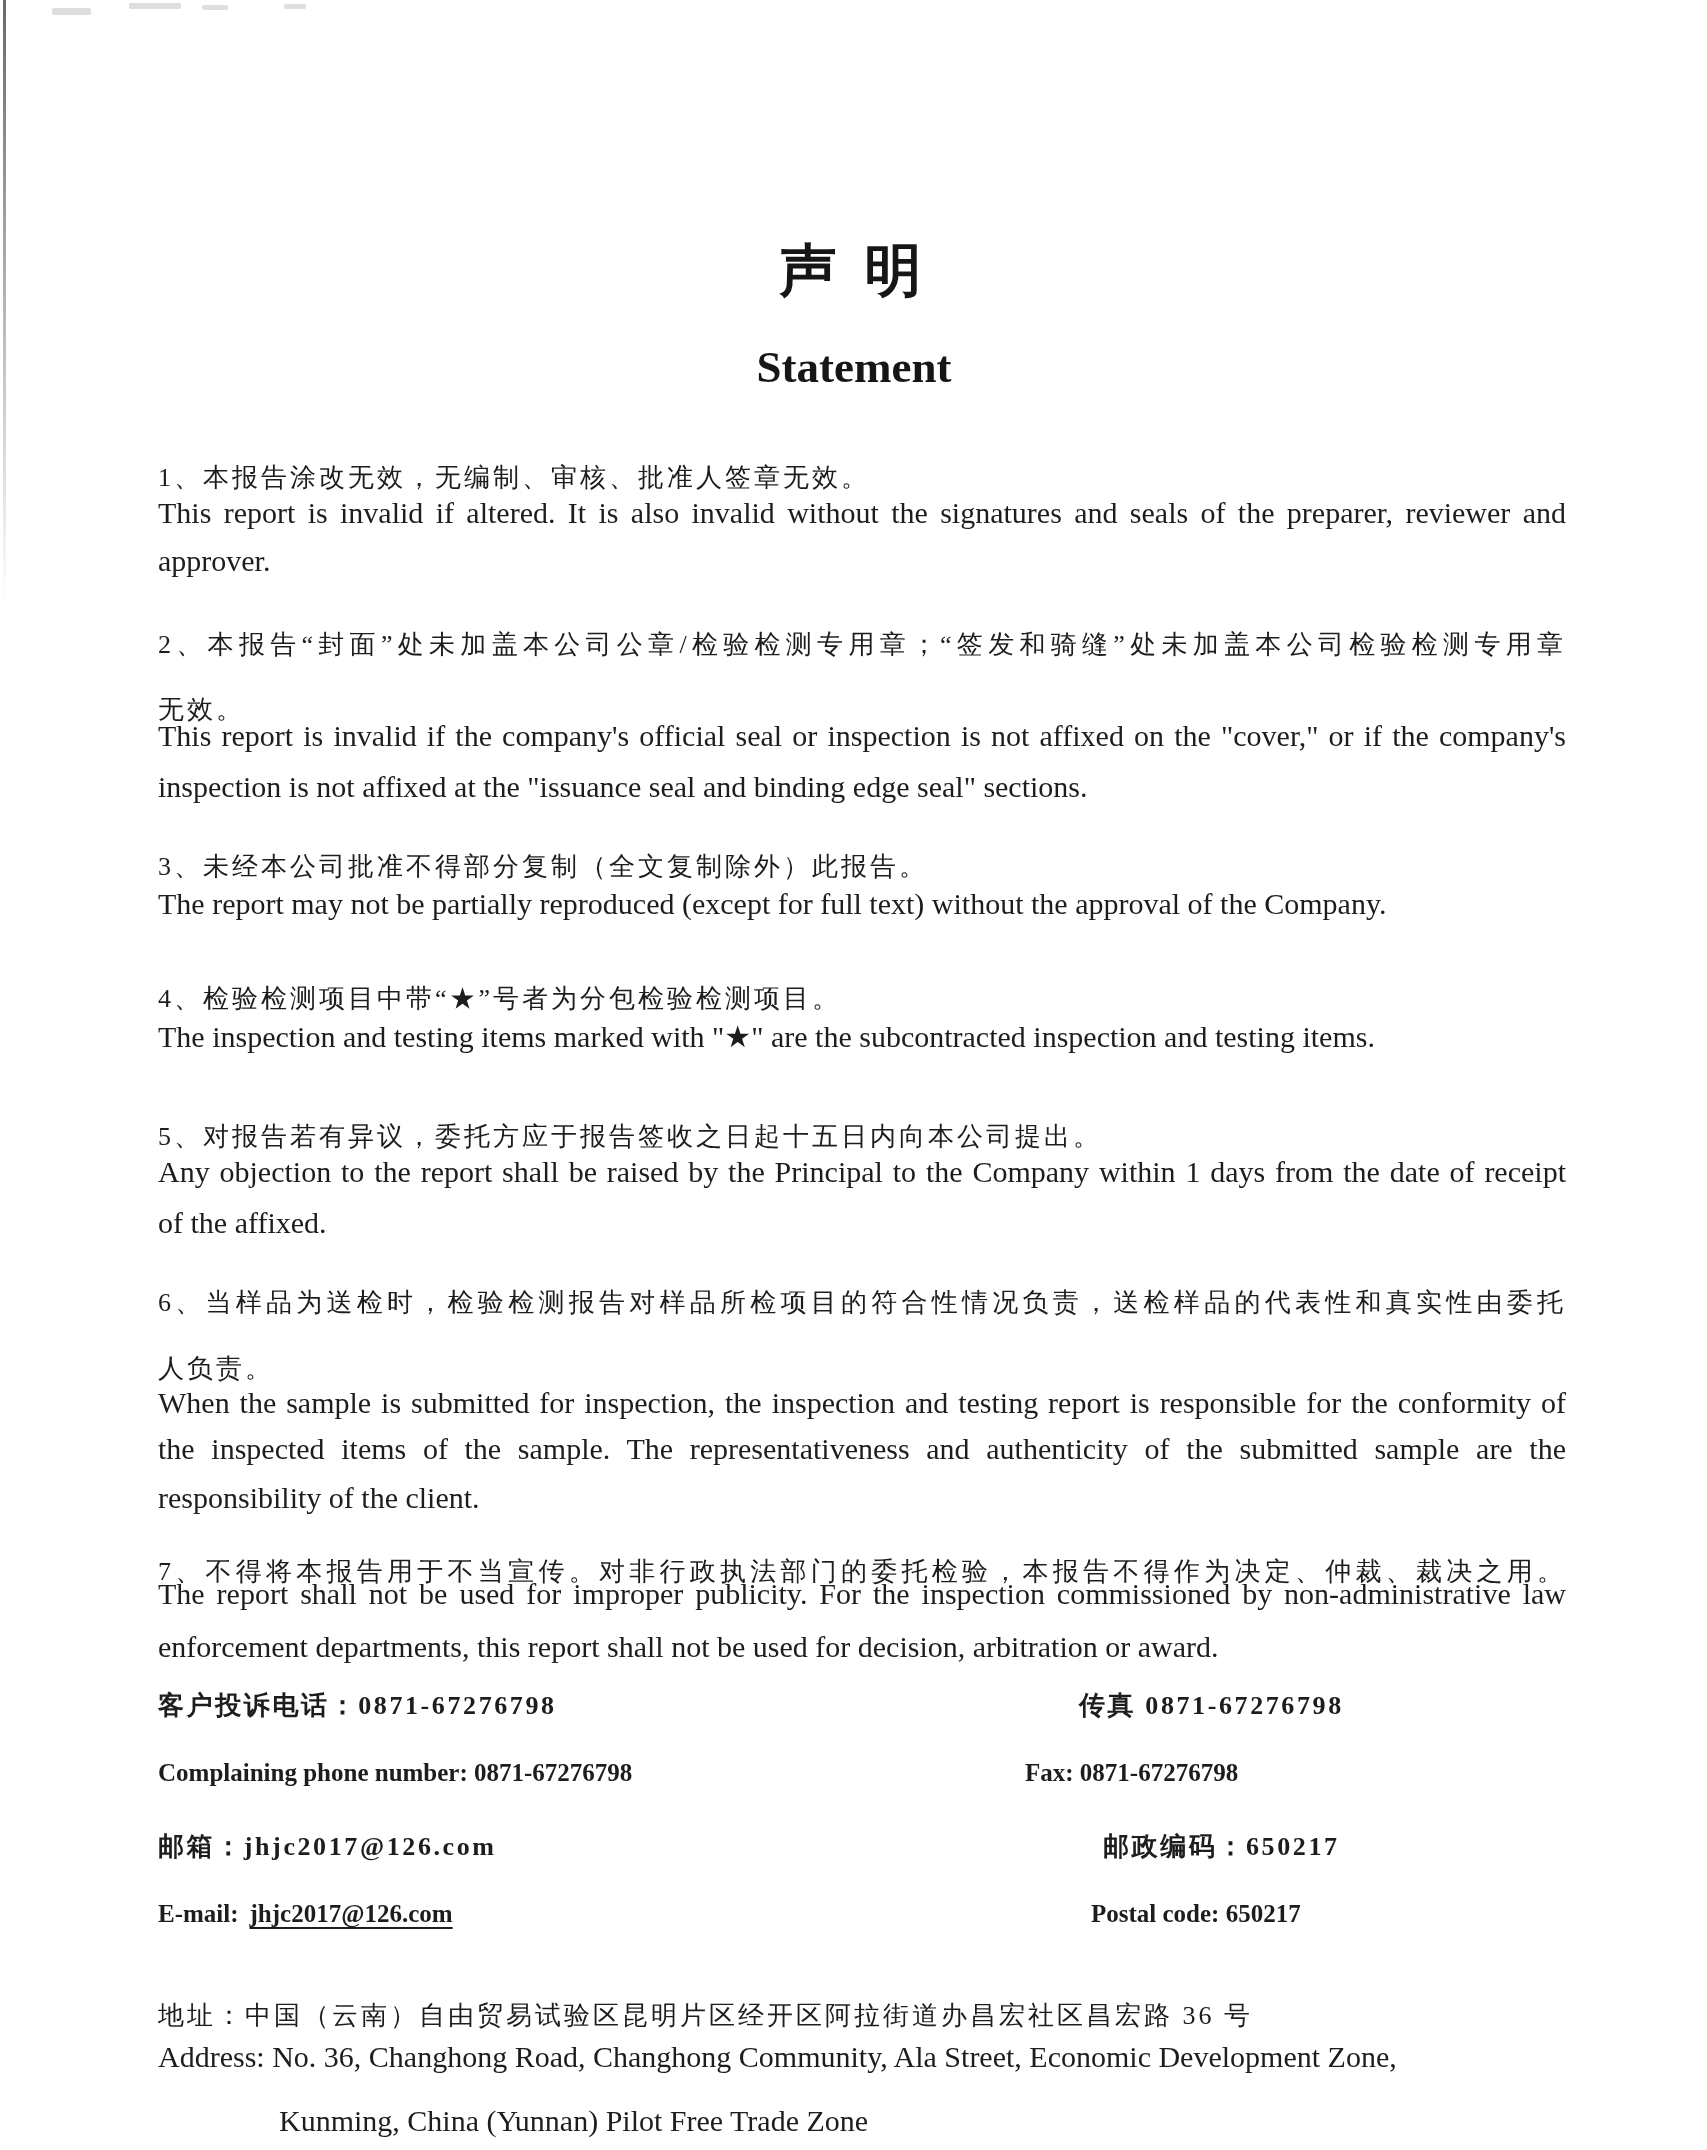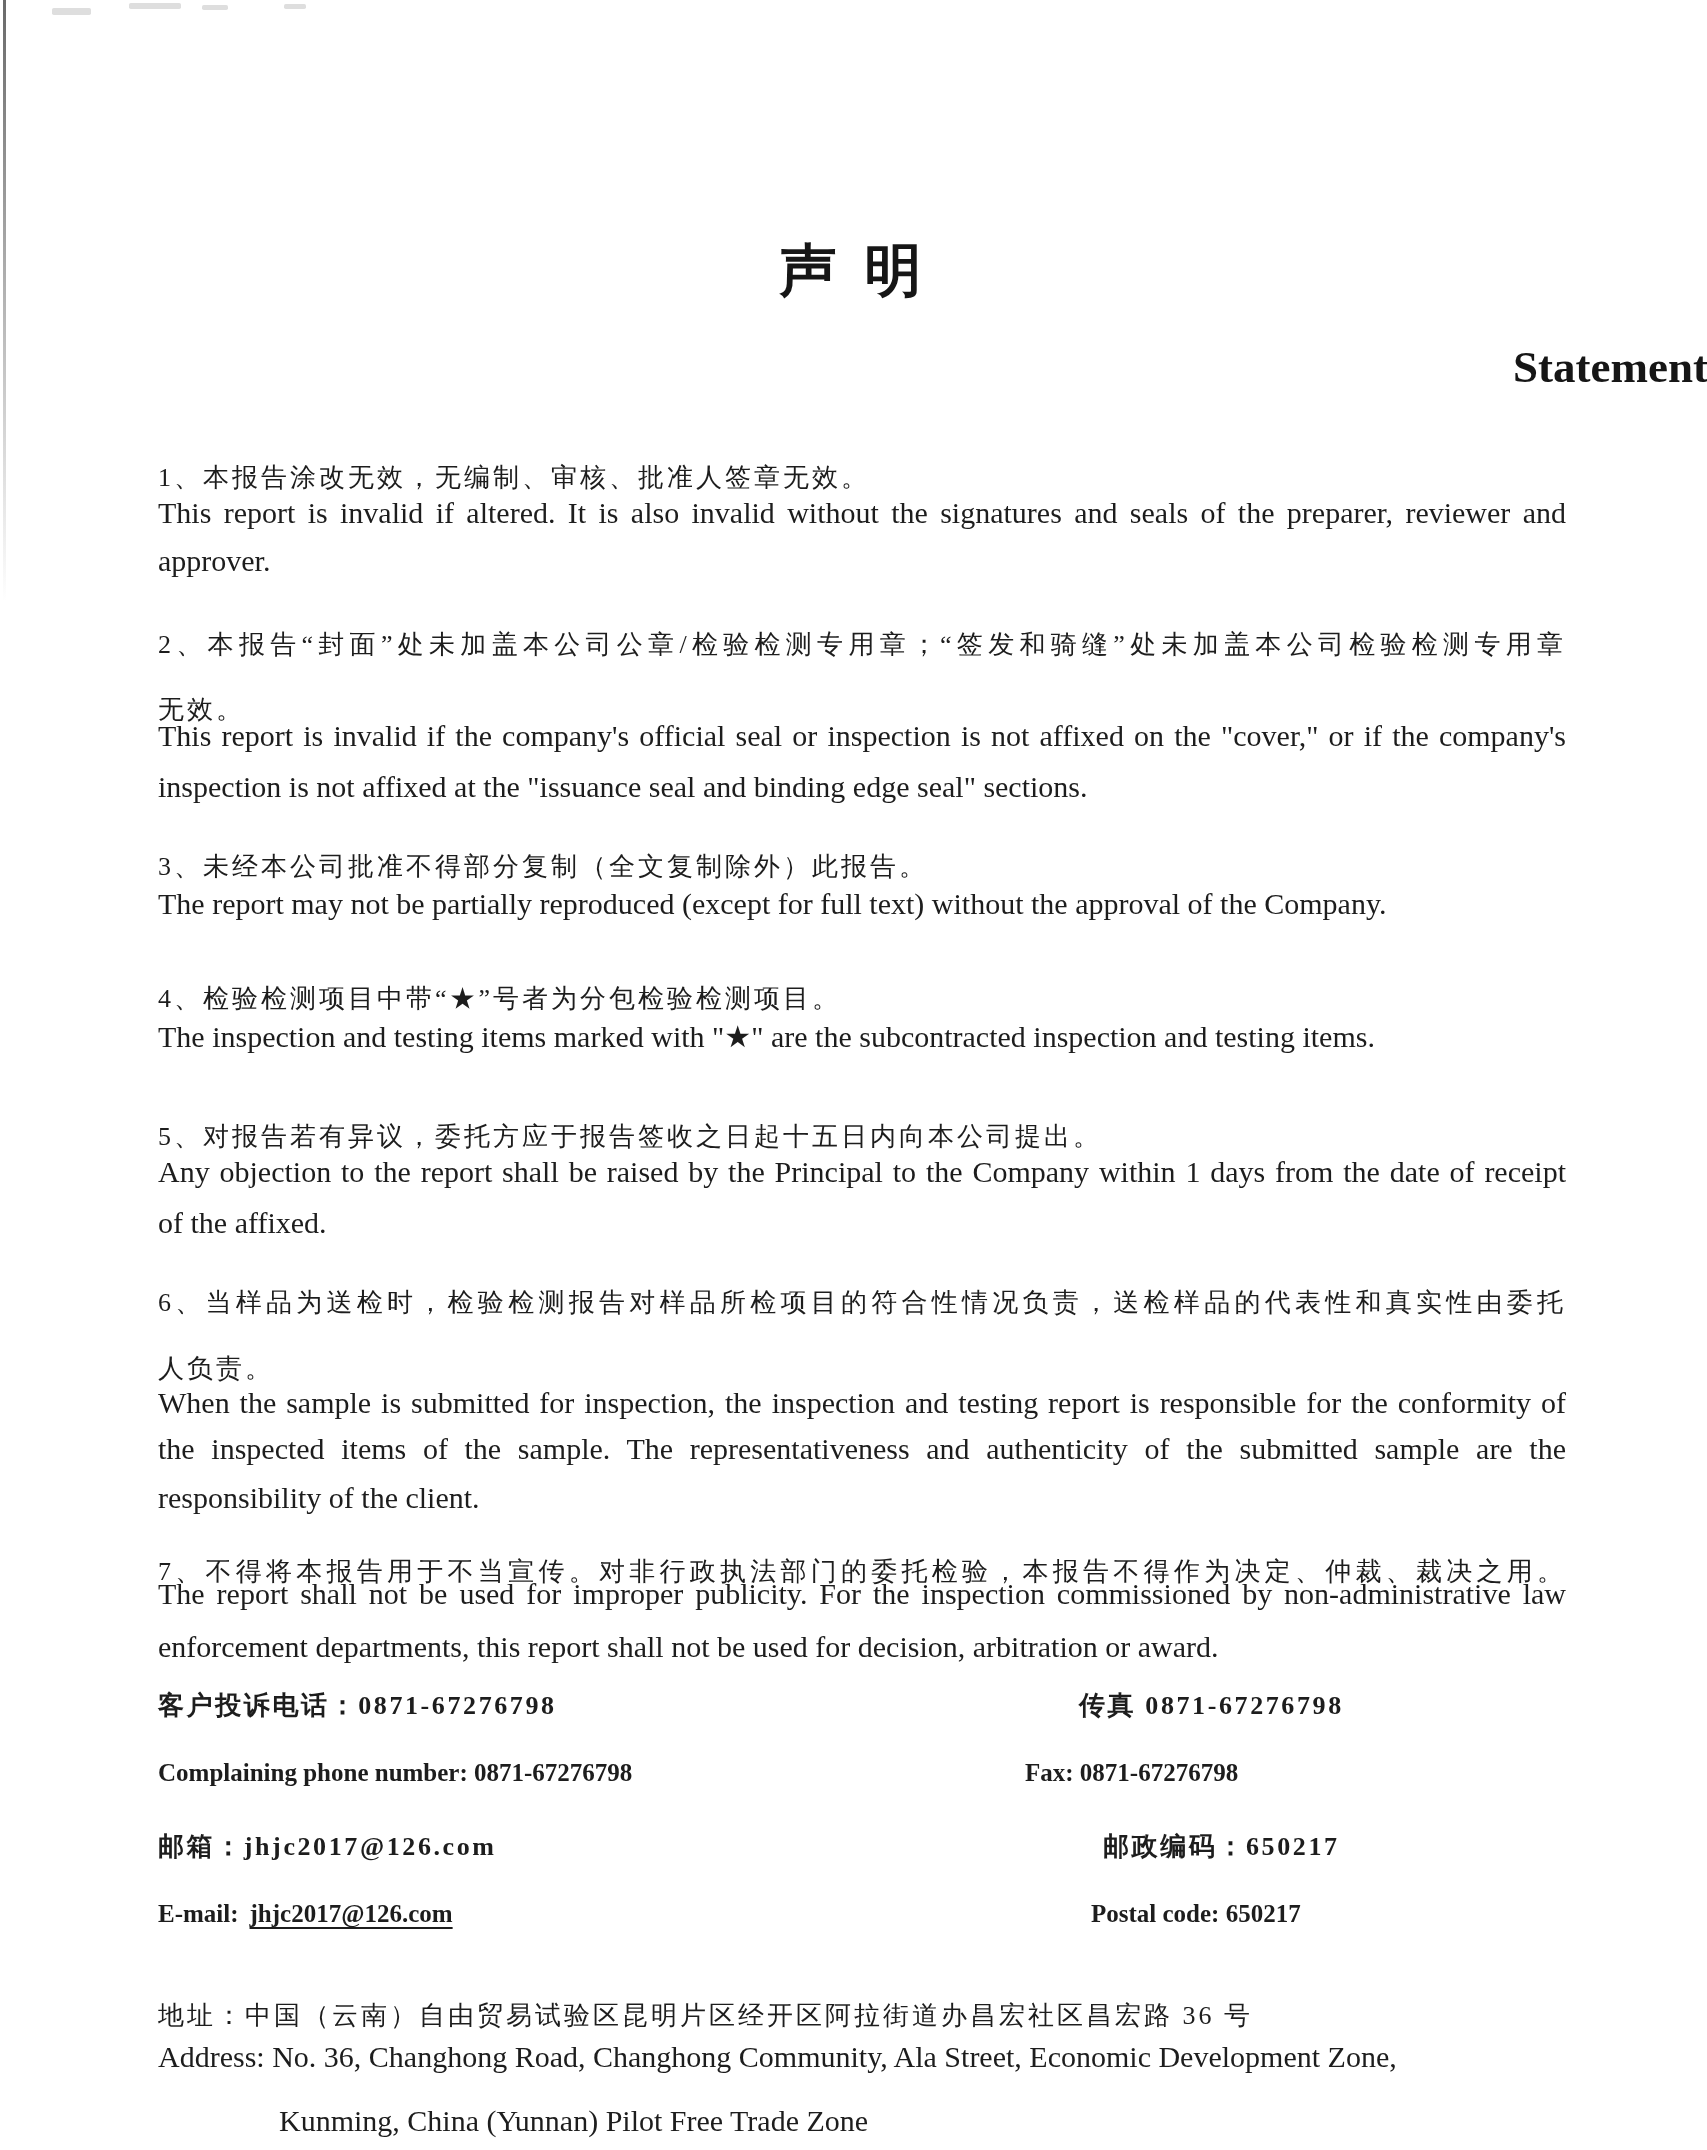--- a/index.html
+++ b/index.html
@@ -12,21 +12,21 @@
     overflow:hidden;
   }
   .page{position:absolute;inset:0;background:#ffffff;}
   .title-zh{
     position:absolute;top:233px;left:0;width:1708px;
     text-align:center;font-size:57px;font-weight:700;
     letter-spacing:6.9px;color:#161616;
   }
   .title-en{
     position:absolute;top:341px;left:0;width:1708px;
-    text-align:right;font-size:45px;font-weight:700;color:#161616;
+    text-align:center;font-size:45px;font-weight:700;color:#161616;
   }
   .ln{
     position:absolute;left:158px;width:1408px;
     font-size:30px;line-height:1.22;
   }
   .zh{font-size:26px;letter-spacing:3px;margin-top:32px;}
   .fill{text-align:justify;text-align-last:justify;}
   .crow{position:absolute;left:158px;width:1408px;height:40px;font-size:25px;}
   .ccell{position:absolute;top:0;left:0;white-space:nowrap;font-weight:bold;}
   .zh-cell{font-size:26px;letter-spacing:2.6px;}

